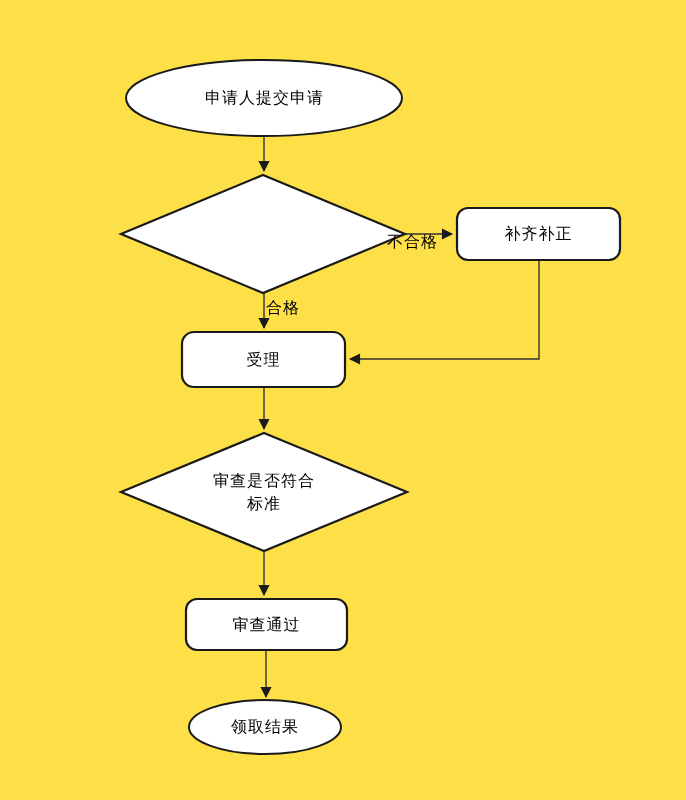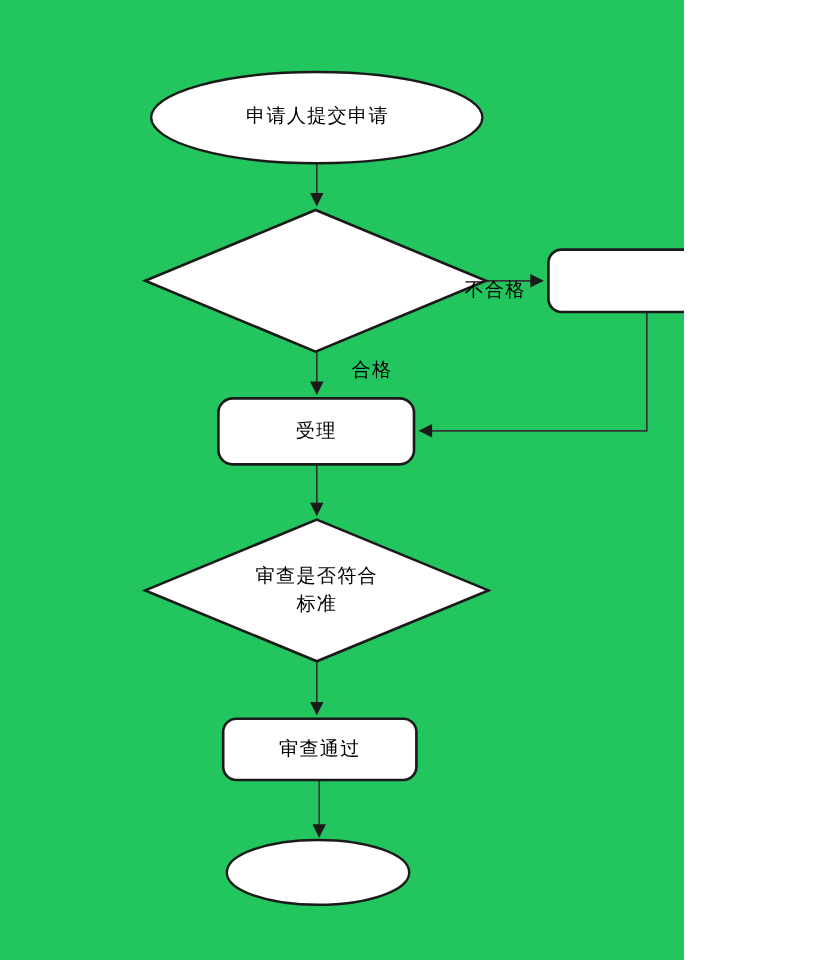--- a/index.html
+++ b/index.html
@@ -2,23 +2,23 @@
 <html><head>
 <meta charset="utf-8">
 <style>
   html, body {
     margin: 0;
     padding: 0;
     background: #ffffff;
   }
   .stage {
     position: relative;
-    width: 570px;
+    width: 686px;
     height: 800px;
-    background: #22c55e;
+    background: #fde047;
     font-family: Liberation Serif, serif;
     color: #000000;
     overflow: hidden;
   }
   .stage svg {
     position: absolute;
     left: 0;
     top: 0;
   }
   .node-label {
@@ -68,32 +68,38 @@
     <polygon points="264,433 407,492 264,551 121,492" fill="#ffffff" stroke="#1a1a1a" stroke-width="2.2"></polygon>
     <rect x="186" y="599" width="161" height="51" rx="11" ry="11" fill="#ffffff" stroke="#1a1a1a" stroke-width="2.2"></rect>
     <ellipse cx="265" cy="727" rx="76" ry="27" fill="#ffffff" stroke="#1a1a1a" stroke-width="2"></ellipse>
   </svg>
 
   <div class="node-label" style="left:126px; top:60px; width:277px; height:76px;">
     <span>申请人提交申请</span>
   </div>
 
 
+  <div class="node-label" style="left:457px; top:208px; width:163px; height:52px;">
+    <span>补齐补正</span>
+  </div>
 
   <div class="node-label" style="left:154px; top:464px; width:220px; height:56px;">
     <span>审查是否符合</span>
     <span>标准</span>
   </div>
 
   <div class="node-label" style="left:182px; top:332px; width:163px; height:55px;">
     <span>受理</span>
   </div>
 
   <div class="node-label" style="left:186px; top:599px; width:161px; height:51px;">
     <span>审查通过</span>
   </div>
 
+  <div class="node-label" style="left:189px; top:700px; width:152px; height:54px;">
+    <span>领取结果</span>
+  </div>
 
   <div class="edge-label" style="left:387px; top:200px;margin-top:32px;">不合格</div>
 
-  <div class="edge-label" style="left:293px; top:298px;">合格</div>
+  <div class="edge-label" style="left:266px; top:298px;">合格</div>
 
 </div>
 
 </body></html>

